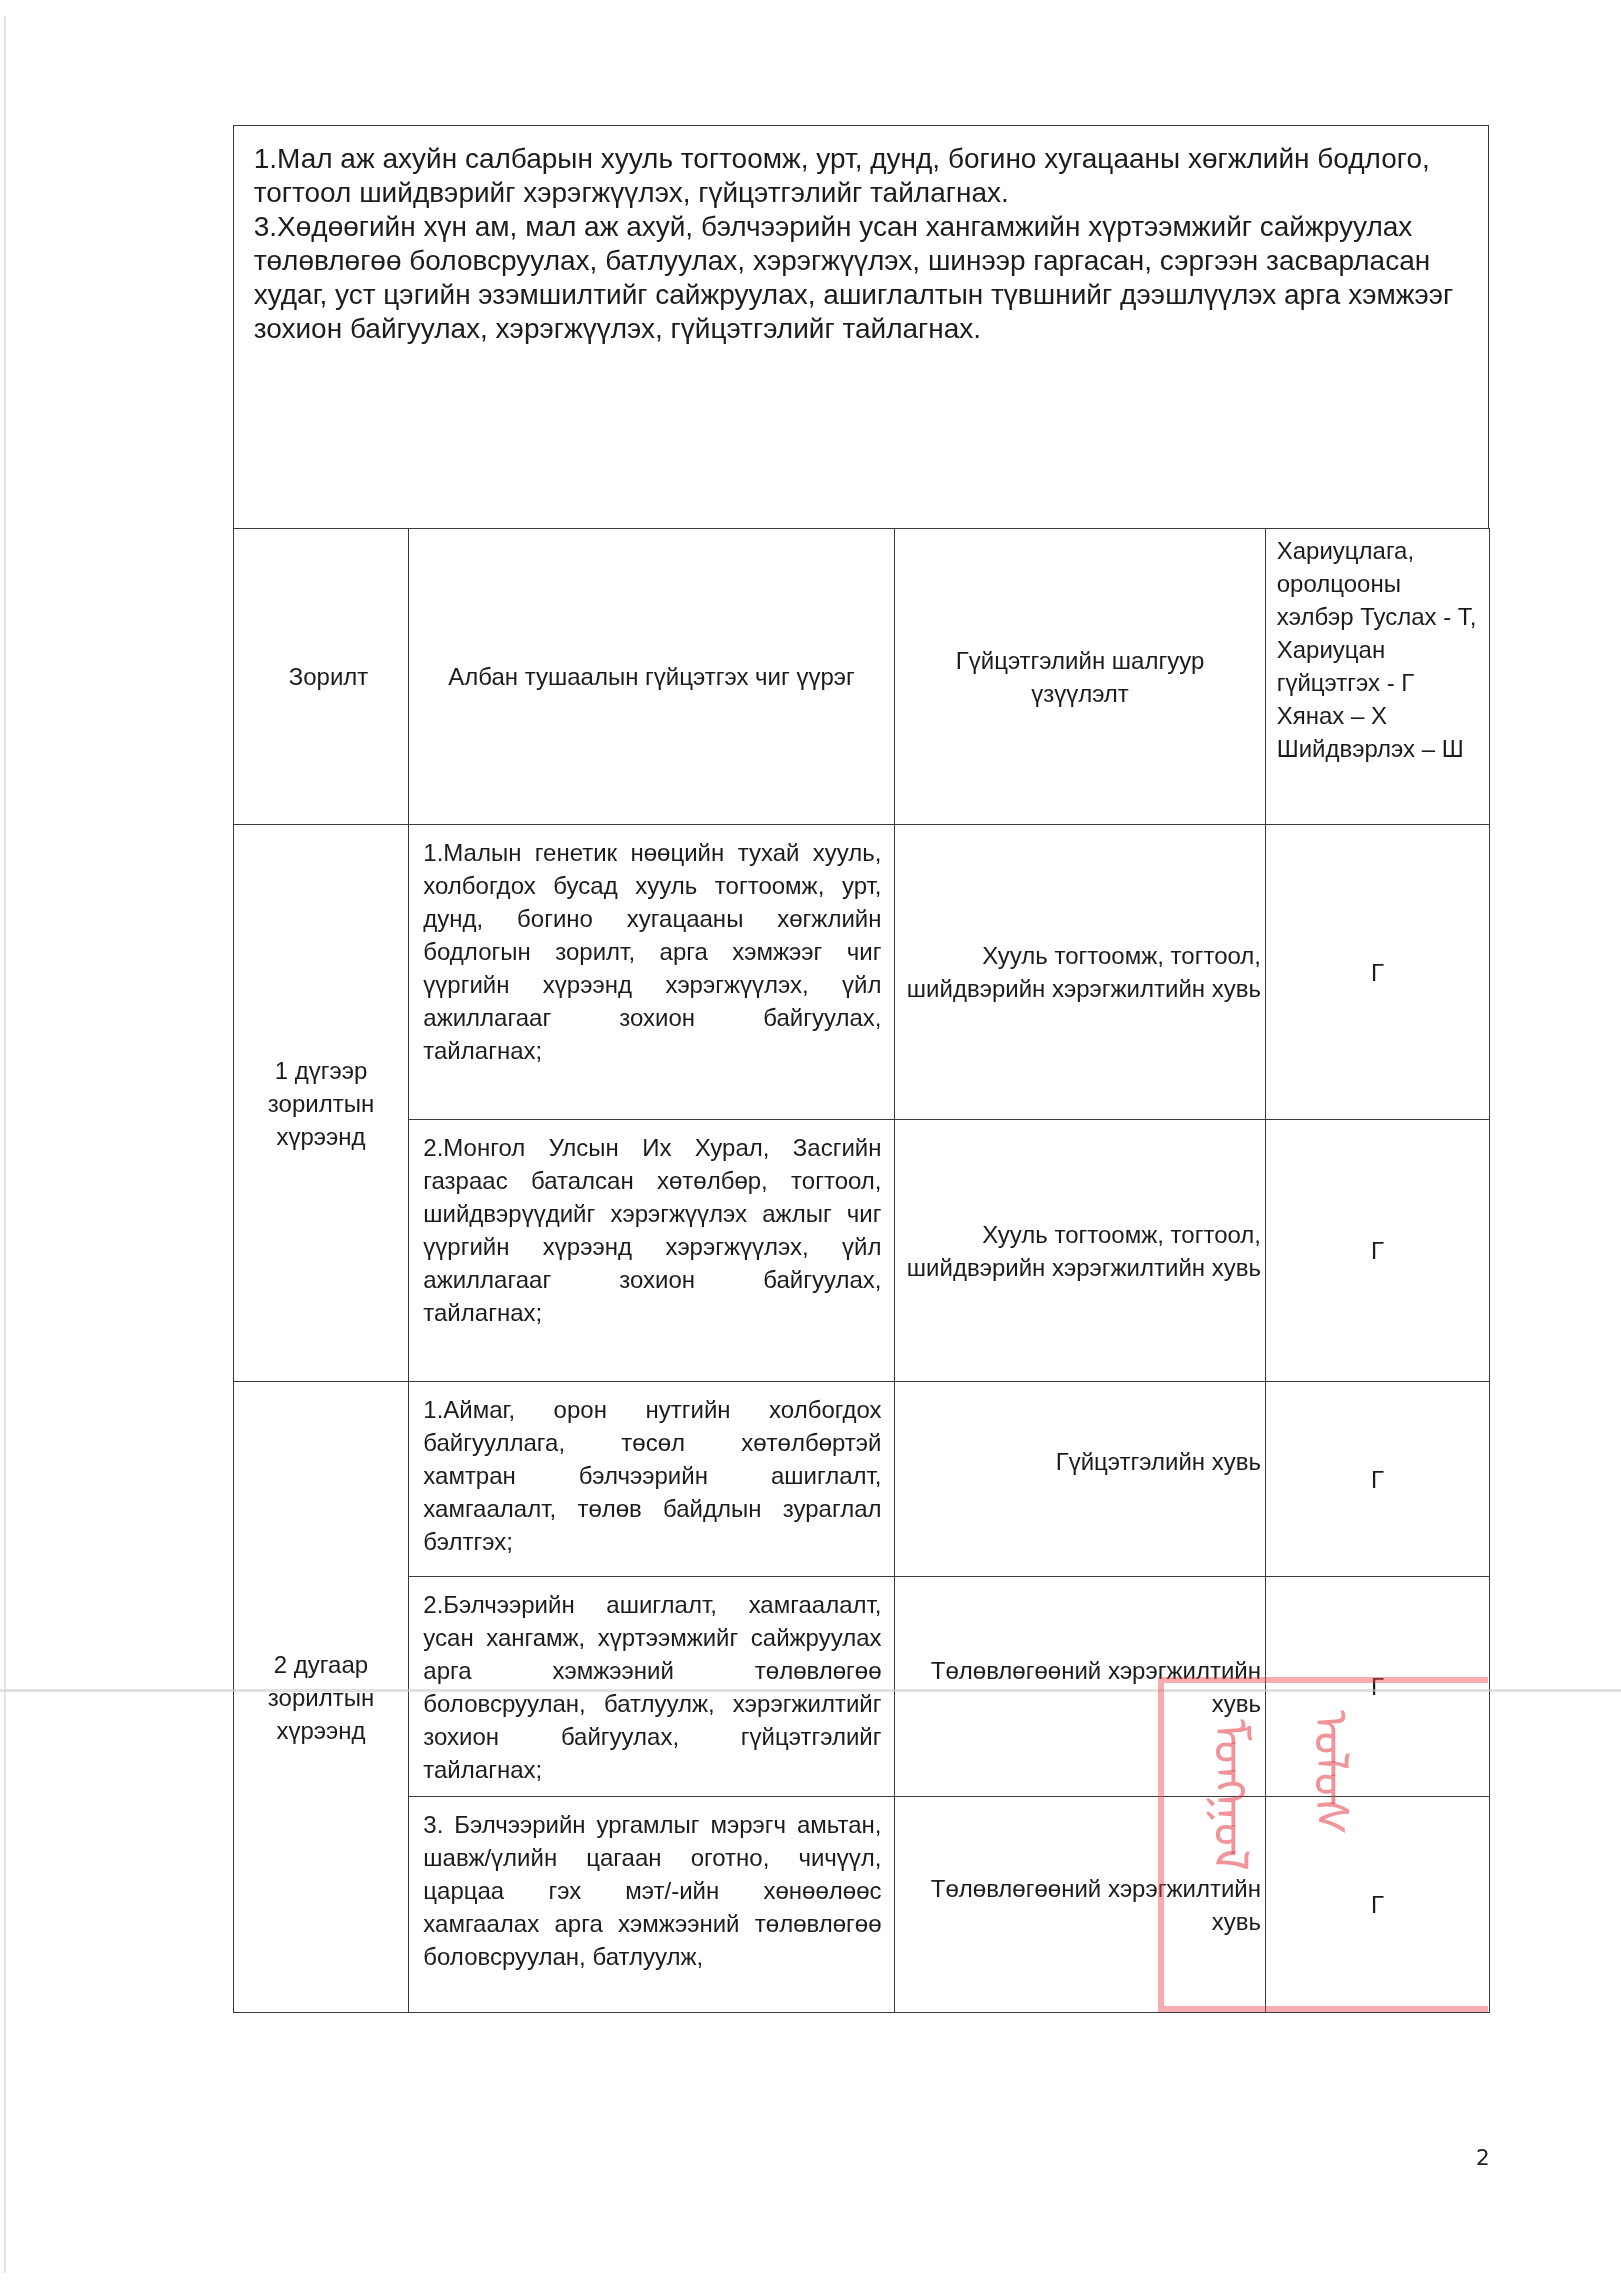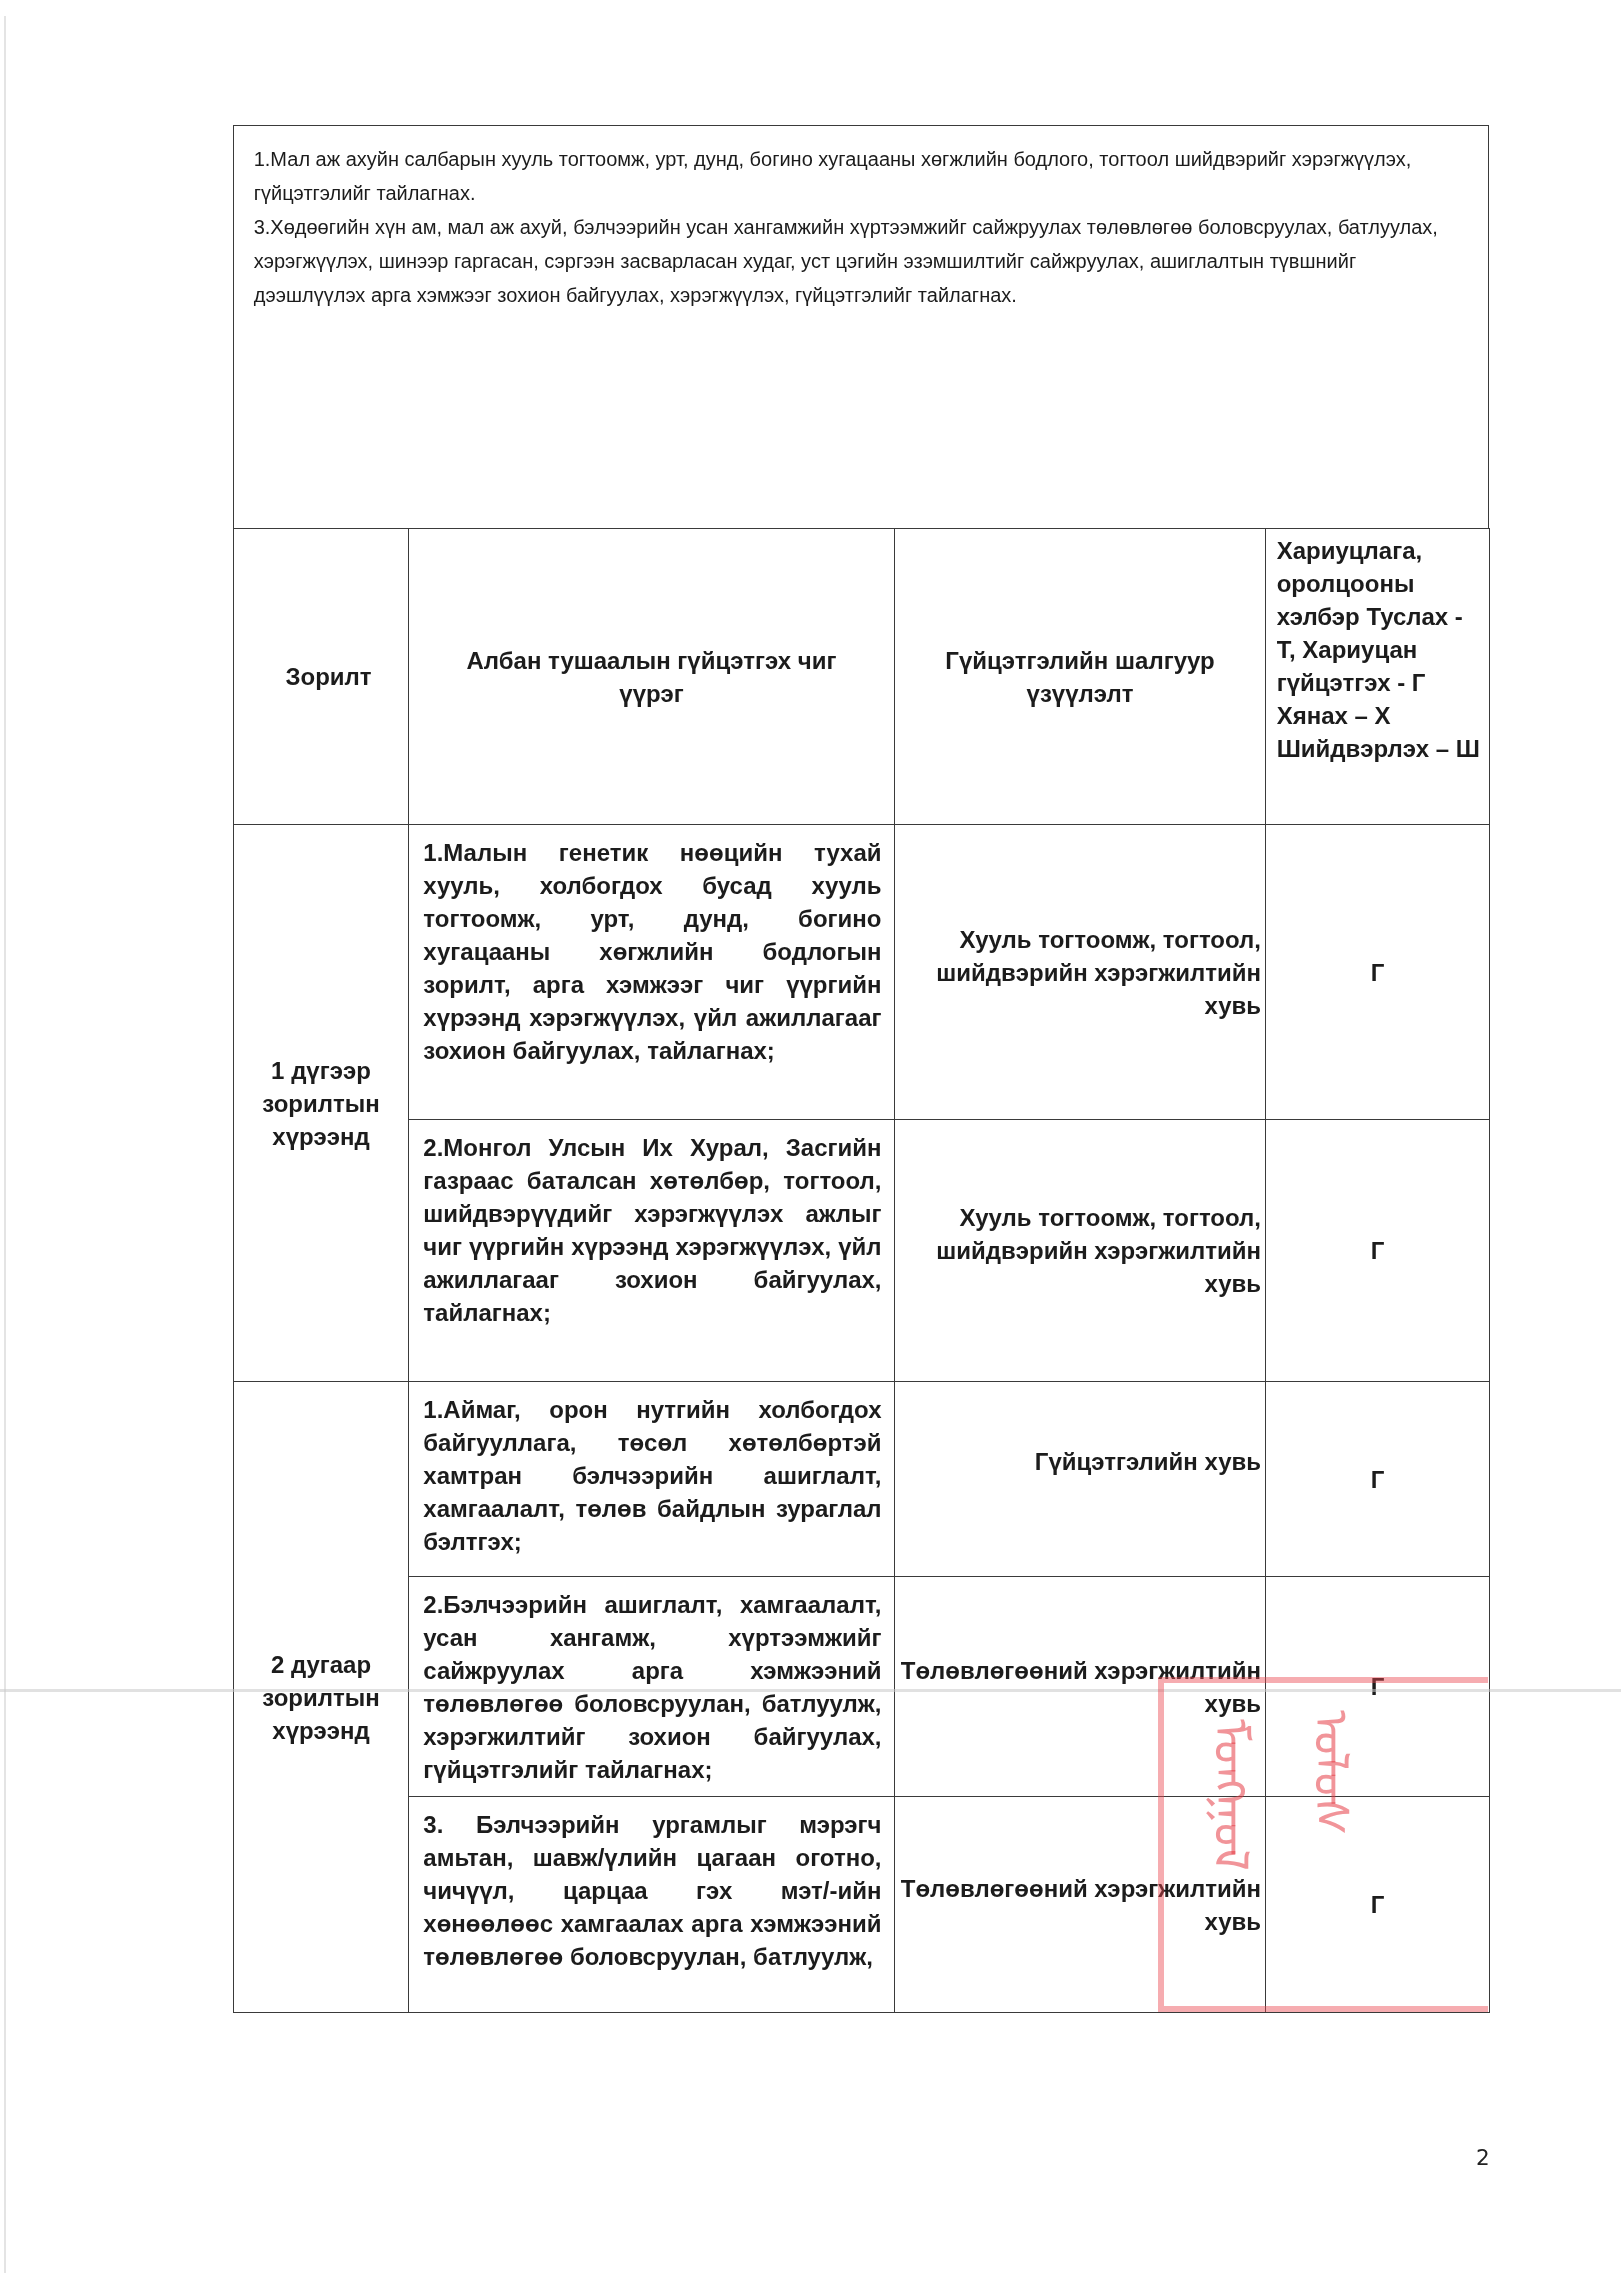--- a/index.html
+++ b/index.html
@@ -7,23 +7,23 @@
     width:1621px; height:2293px; position:relative; overflow:hidden;
     background:#ffffff; color:#1a1a1a;
     font-family:"Liberation Sans", "DejaVu Sans", sans-serif;
   }
   .scan-edge { position:absolute; left:3.6px; top:16px; width:2.7px; height:2257px; background:#e4e4e4; }
   .fold-line { position:absolute; left:0; top:1689px; width:1621px; height:2.7px; background:rgba(200,200,200,0.55); }
   .doc { position:absolute; left:233px; top:125px; width:1256px; }
   .box { border:1.8px solid #3a3a3a; }
   .goal-box { height:403px; box-sizing:border-box; padding:16px 19.7px 0 19.7px; border-bottom:none; }
   .goal-title { font-size:24px; text-decoration:underline; margin:0 0 10.7px 0; line-height:32px; color:#222; }
-  .goal-item { font-size:20px; line-height:34px; margin:0; color:#1c1c1c; }
+  .goal-item { font-size:28px; line-height:34px; margin:0; color:#1c1c1c; }
   table { border-collapse:collapse; width:1256px; table-layout:fixed; }
-  td, th { border:1.8px solid #3a3a3a; font-size:24px; line-height:33px; font-weight:bold; color:#1c1c1c; vertical-align:middle; }
+  td, th { border:1.8px solid #3a3a3a; font-size:24px; line-height:33px; font-weight:normal; color:#1c1c1c; vertical-align:middle; }
   th { text-align:center; }
   th.h-goal { text-align:center; padding-left:16px; }
   th.h-resp { text-align:left; padding:5.4px 9px 7.2px 10.7px; vertical-align:top; }
   th.h-duty, th.h-crit { vertical-align:middle; padding:0 27px; }
   td.goal-cell { text-align:center; padding:0 7.2px; }
   td.duty { text-align:justify; text-align-last:left; padding:10.7px 12.5px 10.7px 14.3px; vertical-align:top; }
   td.crit { text-align:right; padding:0 4px; }
   td.resp { text-align:center; }
   .stamp {
     position:absolute; left:1158px; top:1677px; width:330px; height:335px;

